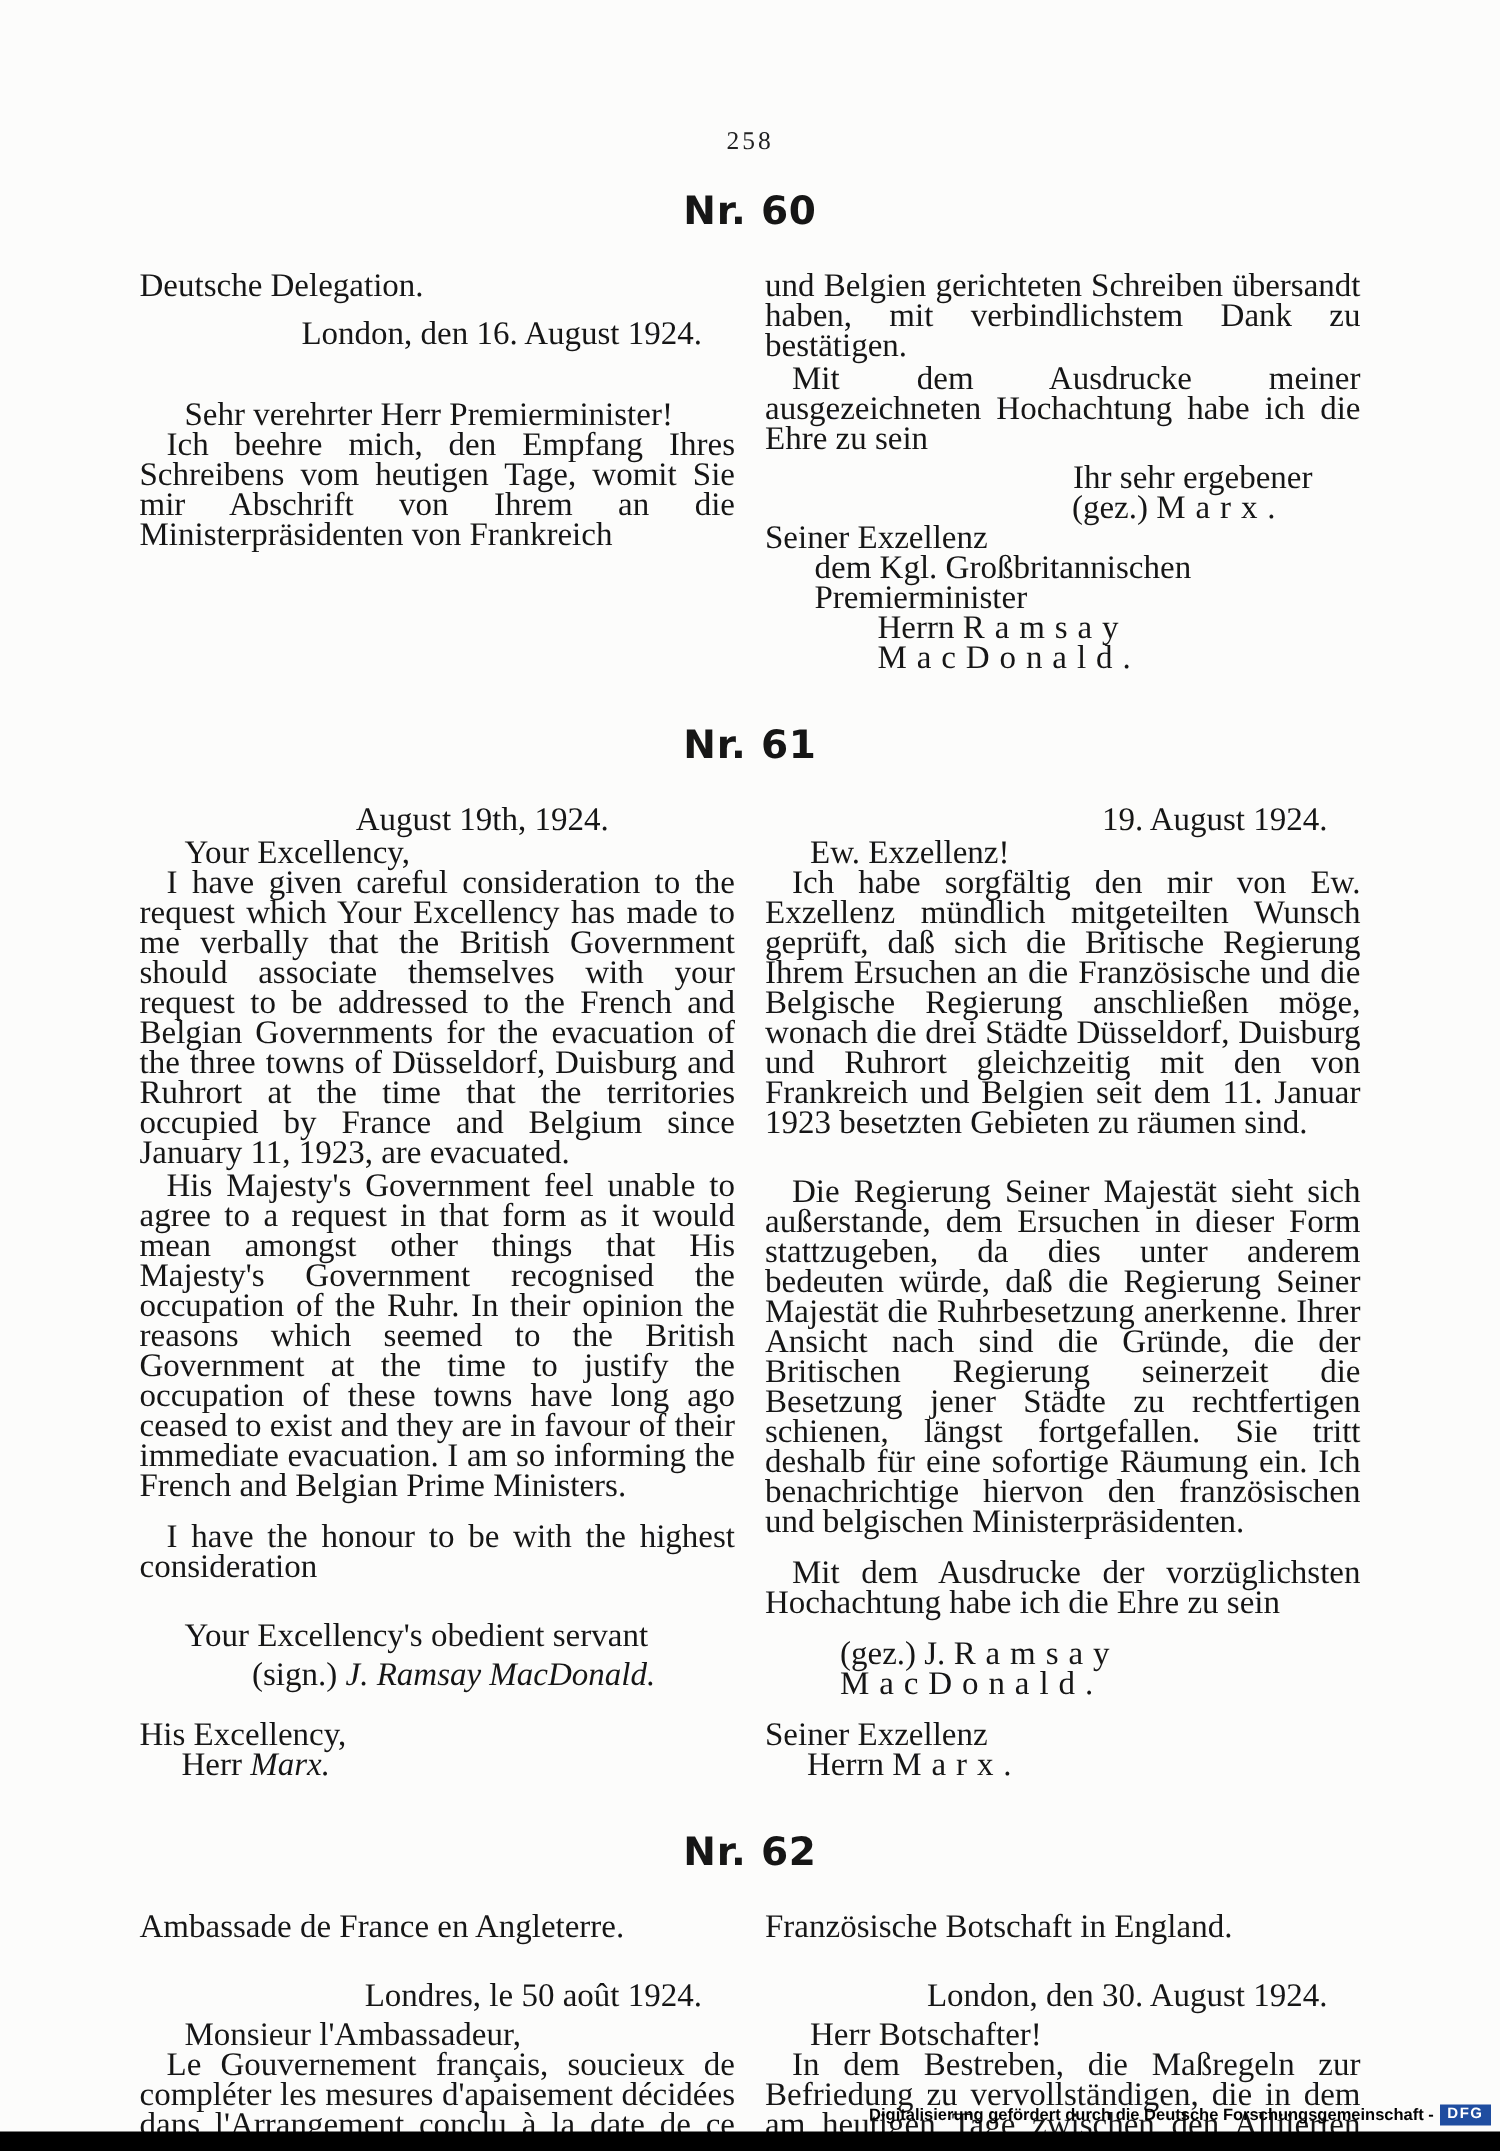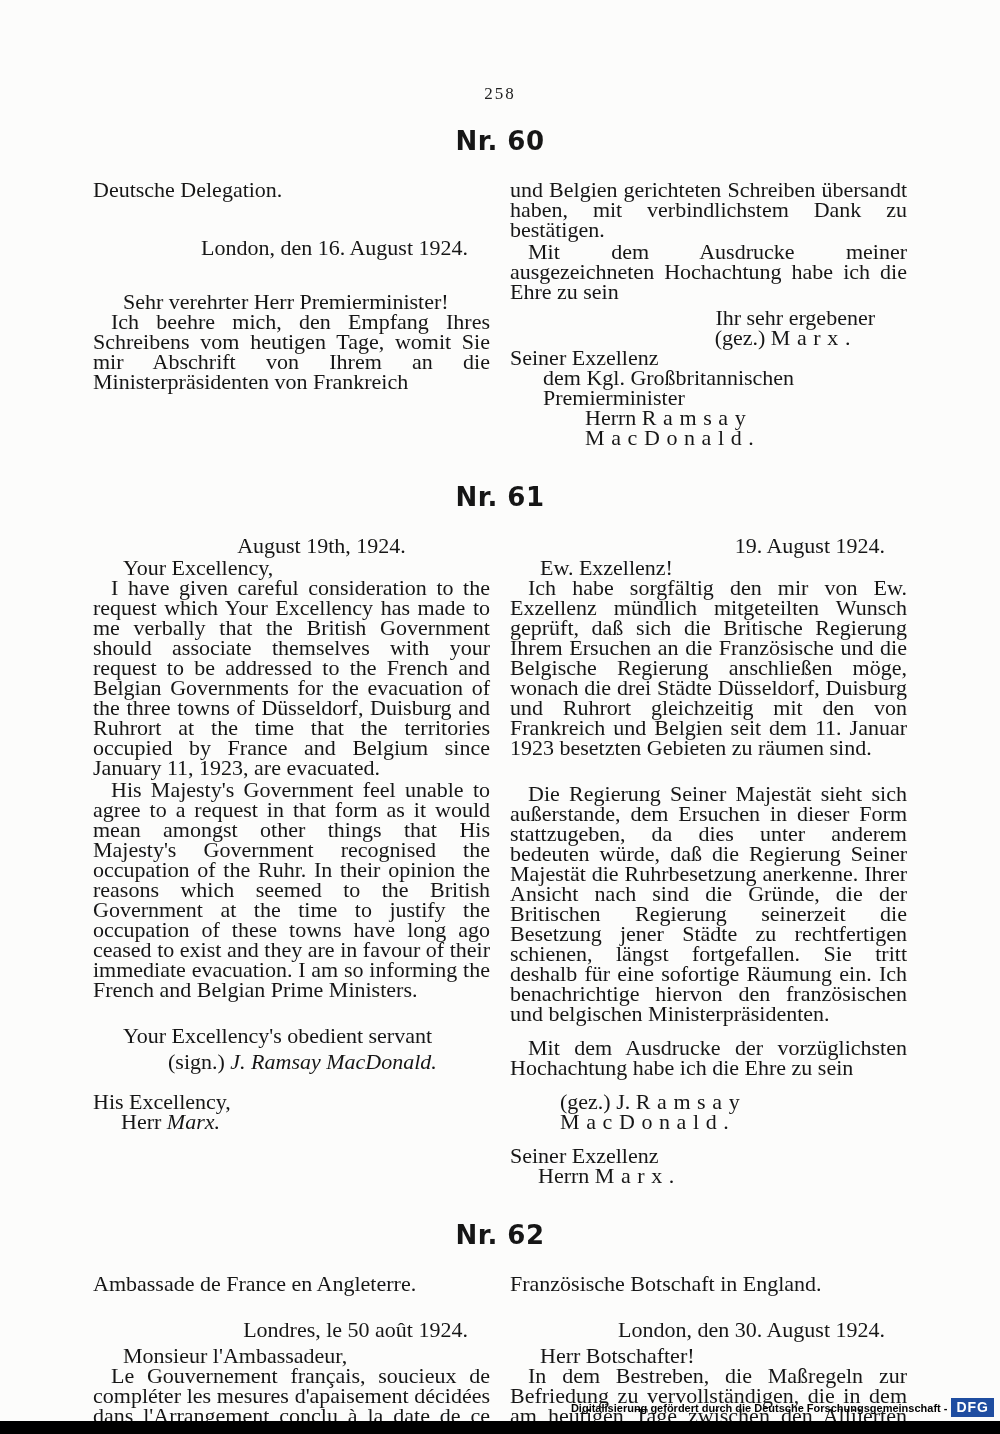--- a/index.html
+++ b/index.html
@@ -47,35 +47,35 @@
   .ind33 { padding-left: 33px; }
   .ind50 { padding-left: 50px; }
   .ind75 { padding-left: 75px; }
   .spaced { letter-spacing: 0.3em; }
   .it { font-style: italic; }
   .mt2  { margin-top: 2px; }
   .mt6  { margin-top: 6px; }
   .mt10 { margin-top: 26px; }
   .mt14 { margin-top: 14px; }
   .mt20 { margin-top: 20px; }
-  .mt26 { margin-top: 38px; }
+  .mt26 { margin-top: 12px; }
   .mt34 { margin-top: 34px; }
   .footer-credit {
     position: absolute;
     right: 6px; bottom: 17px;
     font-family: "Liberation Sans", "DejaVu Sans", sans-serif;
     font-size: 11px; font-weight: bold;
     color: #000;
     display: flex; align-items: center; gap: 4px;
   }
   .dfg-logo {
     display: inline-block;
     background: #1f4da0;
     color: #ffffff;
-    font-size: 14px;
+    font-size: 10px;
     font-weight: bold;
     letter-spacing: 1px;
     padding: 1px 5px 2px 5px;
   }
   .bottom-bar {
     position: absolute;
     left: 0; right: 0; bottom: 0;
     height: 13px;
     background: #000;
   }
@@ -106,20 +106,21 @@
     </div>
   </div>
 
   <div class="section-heading">Nr. 61</div>
   <div class="columns">
     <div class="col">
       <p class="dateline" style="text-align:center; padding-right:0; padding-left:60px;">August 19th, 1924.</p>
       <p class="salutation mt2">Your Excellency,</p>
       <p class="body">I have given careful consideration to the request which Your Excellency has made to me verbally that the British Government should associate themselves with your request to be addressed to the French and Belgian Governments for the evacuation of the three towns of Düsseldorf, Duisburg and Ruhrort at the time that the territories occupied by France and Belgium since January 11, 1923, are evacuated.</p>
       <p class="body mt2">His Majesty's Government feel unable to agree to a request in that form as it would mean amongst other things that His Majesty's Government recognised the occupation of the Ruhr. In their opinion the reasons which seemed to the British Government at the time to justify the occupation of these towns have long ago ceased to exist and they are in favour of their immediate evacuation. I am so informing the French and Belgian Prime Ministers.</p>
+      <p class="body mt14">I have the honour to be with the highest consideration</p>
       <p class="salutation mt10">Your Excellency's obedient servant</p>
       <p class="ind75 mt6"><span>(sign.)</span> <span class="it">J. Ramsay MacDonald.</span></p>
       <p class="sender mt20">His Excellency,</p>
       <p class="ind28"><span>Herr</span> <span class="it">Marx.</span></p>
     </div>
     <div class="col">
       <p class="dateline">19. August 1924.</p>
       <p class="salutation mt2">Ew. Exzellenz!</p>
       <p class="body">Ich habe sorgfältig den mir von Ew. Exzellenz mündlich mitgeteilten Wunsch geprüft, daß sich die Britische Regierung Ihrem Ersuchen an die Französische und die Belgische Regierung anschließen möge, wonach die drei Städte Düsseldorf, Duisburg und Ruhrort gleichzeitig mit den von Frankreich und Belgien seit dem 11. Januar 1923 besetzten Gebieten zu räumen sind.</p>
       <p class="body mt10">Die Regierung Seiner Majestät sieht sich außerstande, dem Ersuchen in dieser Form stattzugeben, da dies unter anderem bedeuten würde, daß die Regierung Seiner Majestät die Ruhrbesetzung anerkenne. Ihrer Ansicht nach sind die Gründe, die der Britischen Regierung seinerzeit die Besetzung jener Städte zu rechtfertigen schienen, längst fortgefallen. Sie tritt deshalb für eine sofortige Räumung ein. Ich benachrichtige hiervon den französischen und belgischen Ministerpräsidenten.</p>

